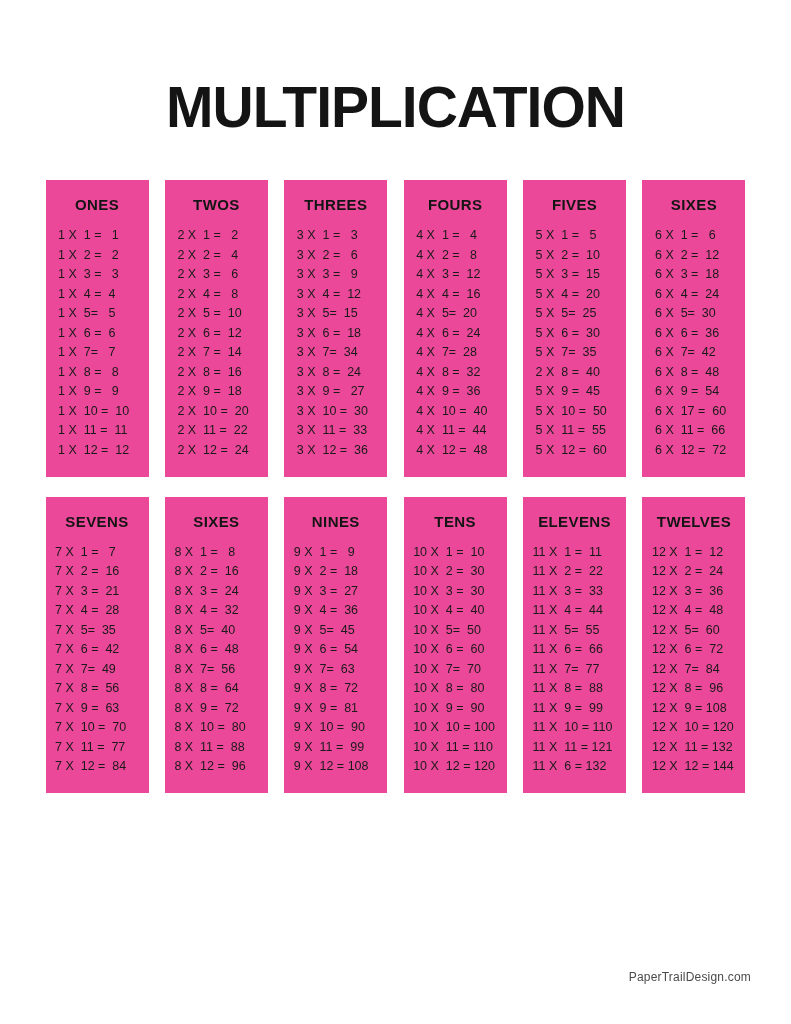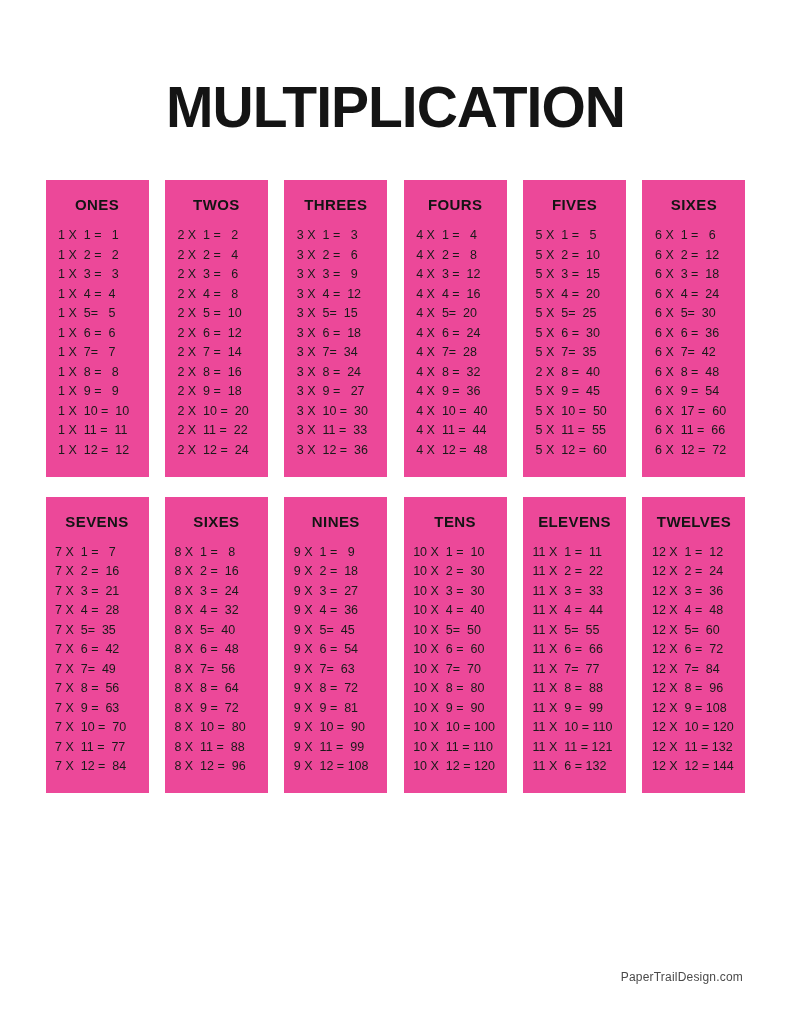--- a/index.html
+++ b/index.html
@@ -75,21 +75,21 @@
     font-size: 12.5px;
     color: #1a1a1a;
     white-space: pre;
     line-height: 17px;
     text-align: left;
     width: 78px;
   }
   .card.wide .line { width: 84px; }
   .footer {
     position: absolute;
-    right: 48px;
+    right: 40px;
     bottom: 40px;
     font-size: 12px;
     color: #4a4a4a;
     letter-spacing: 0.2px;
   }
 </style>
 </head>
 <body>
 
 <div class="page">

